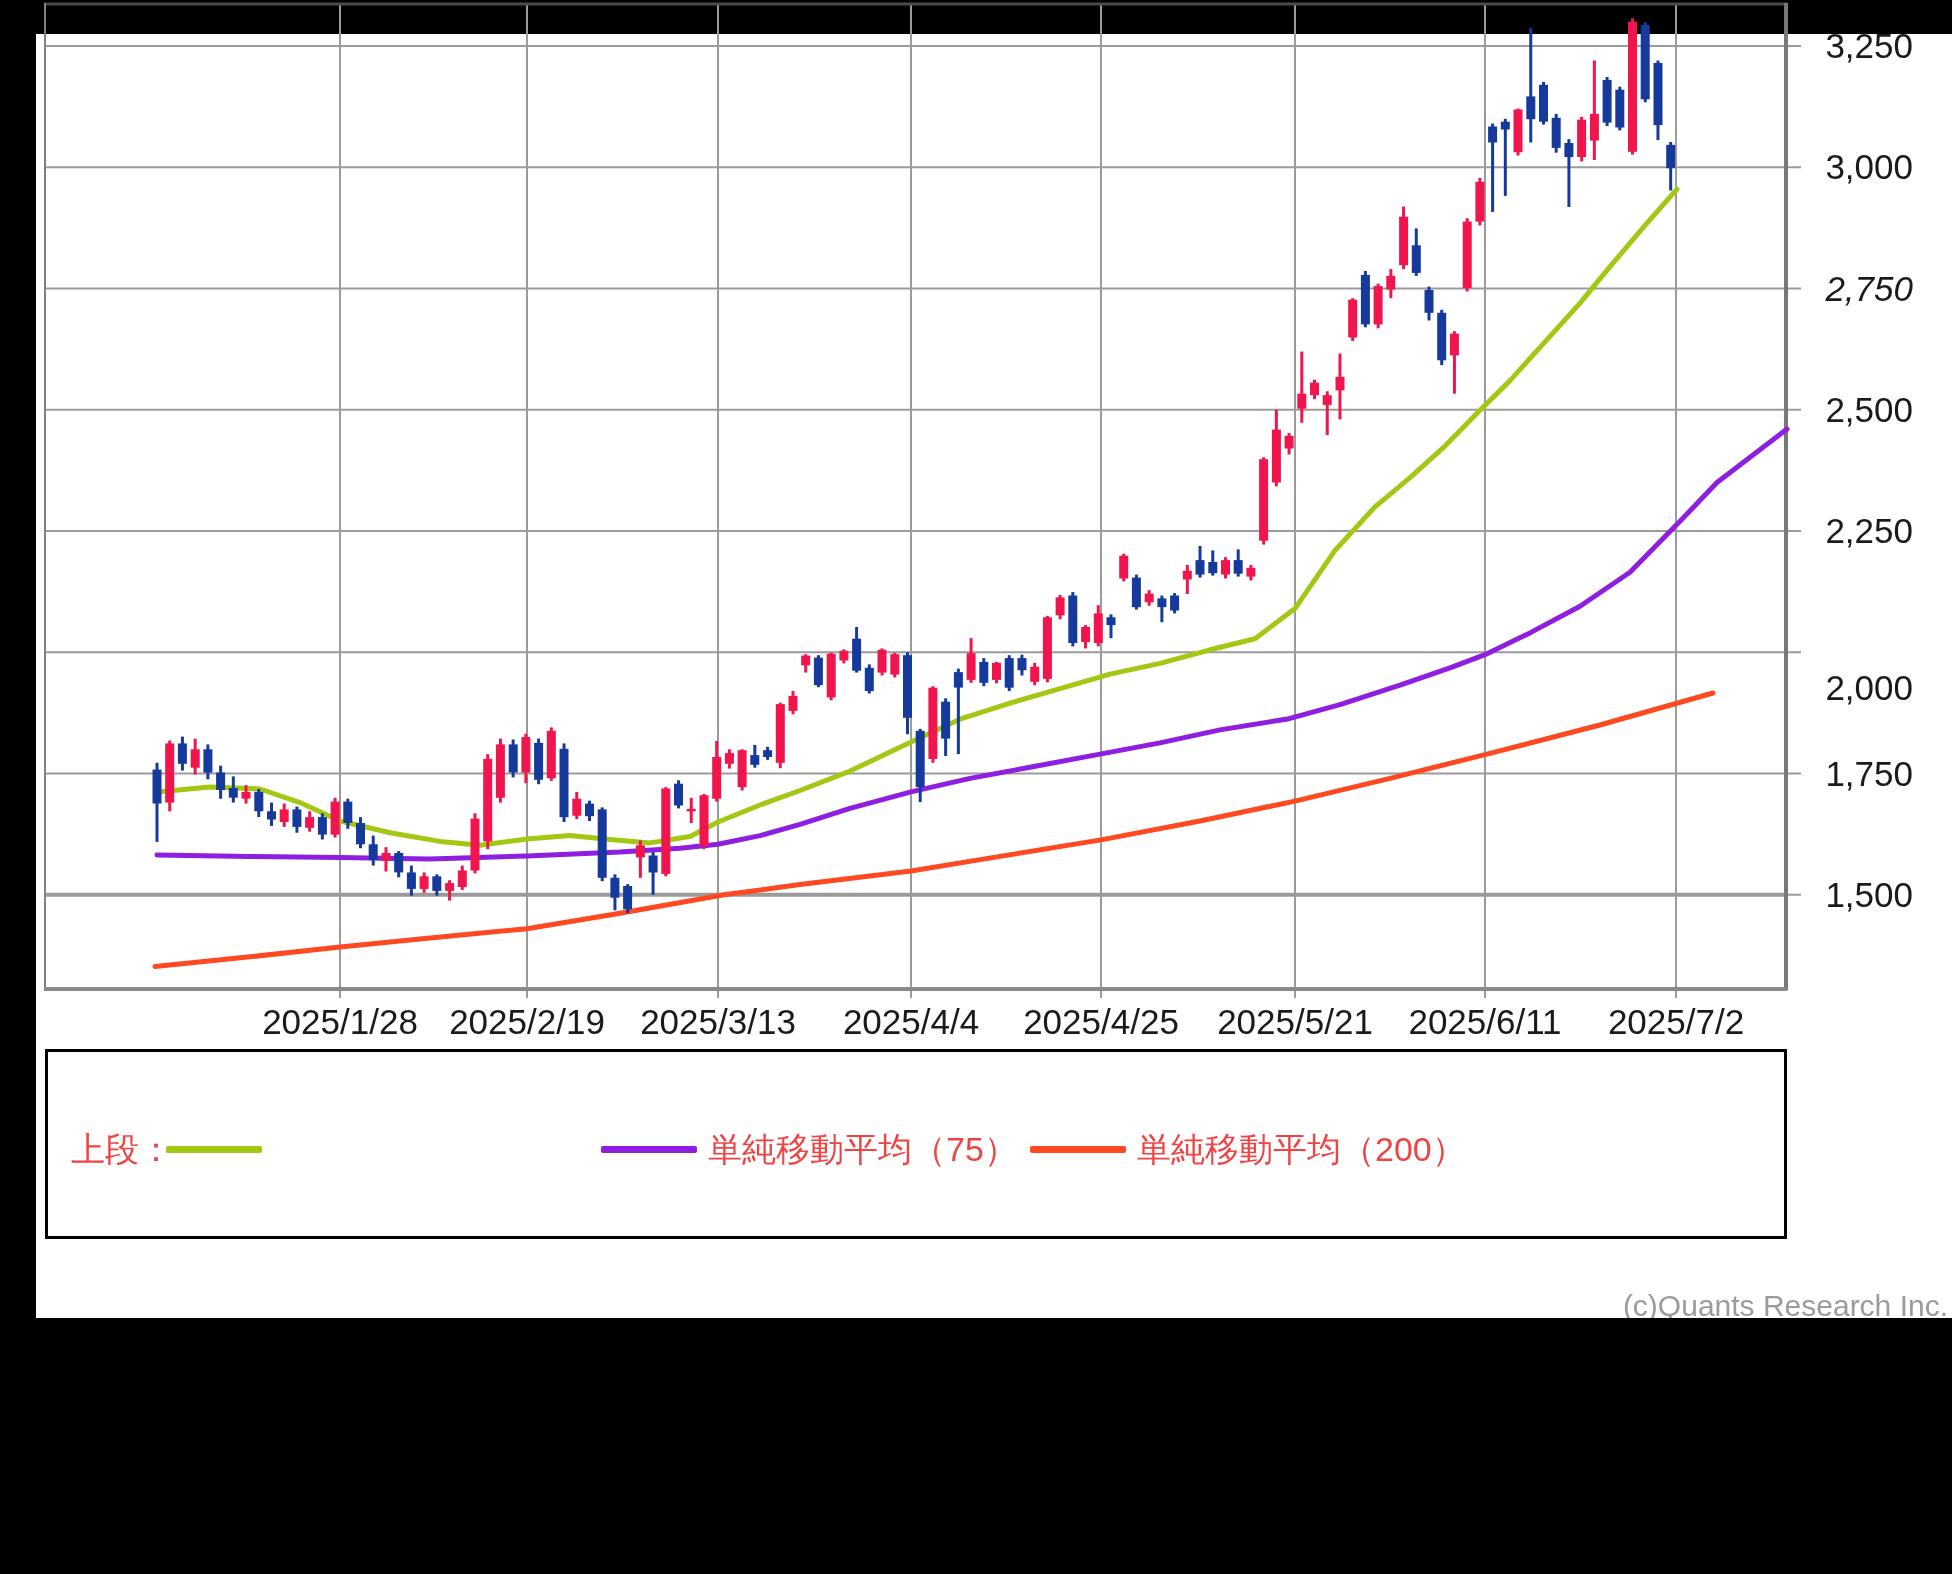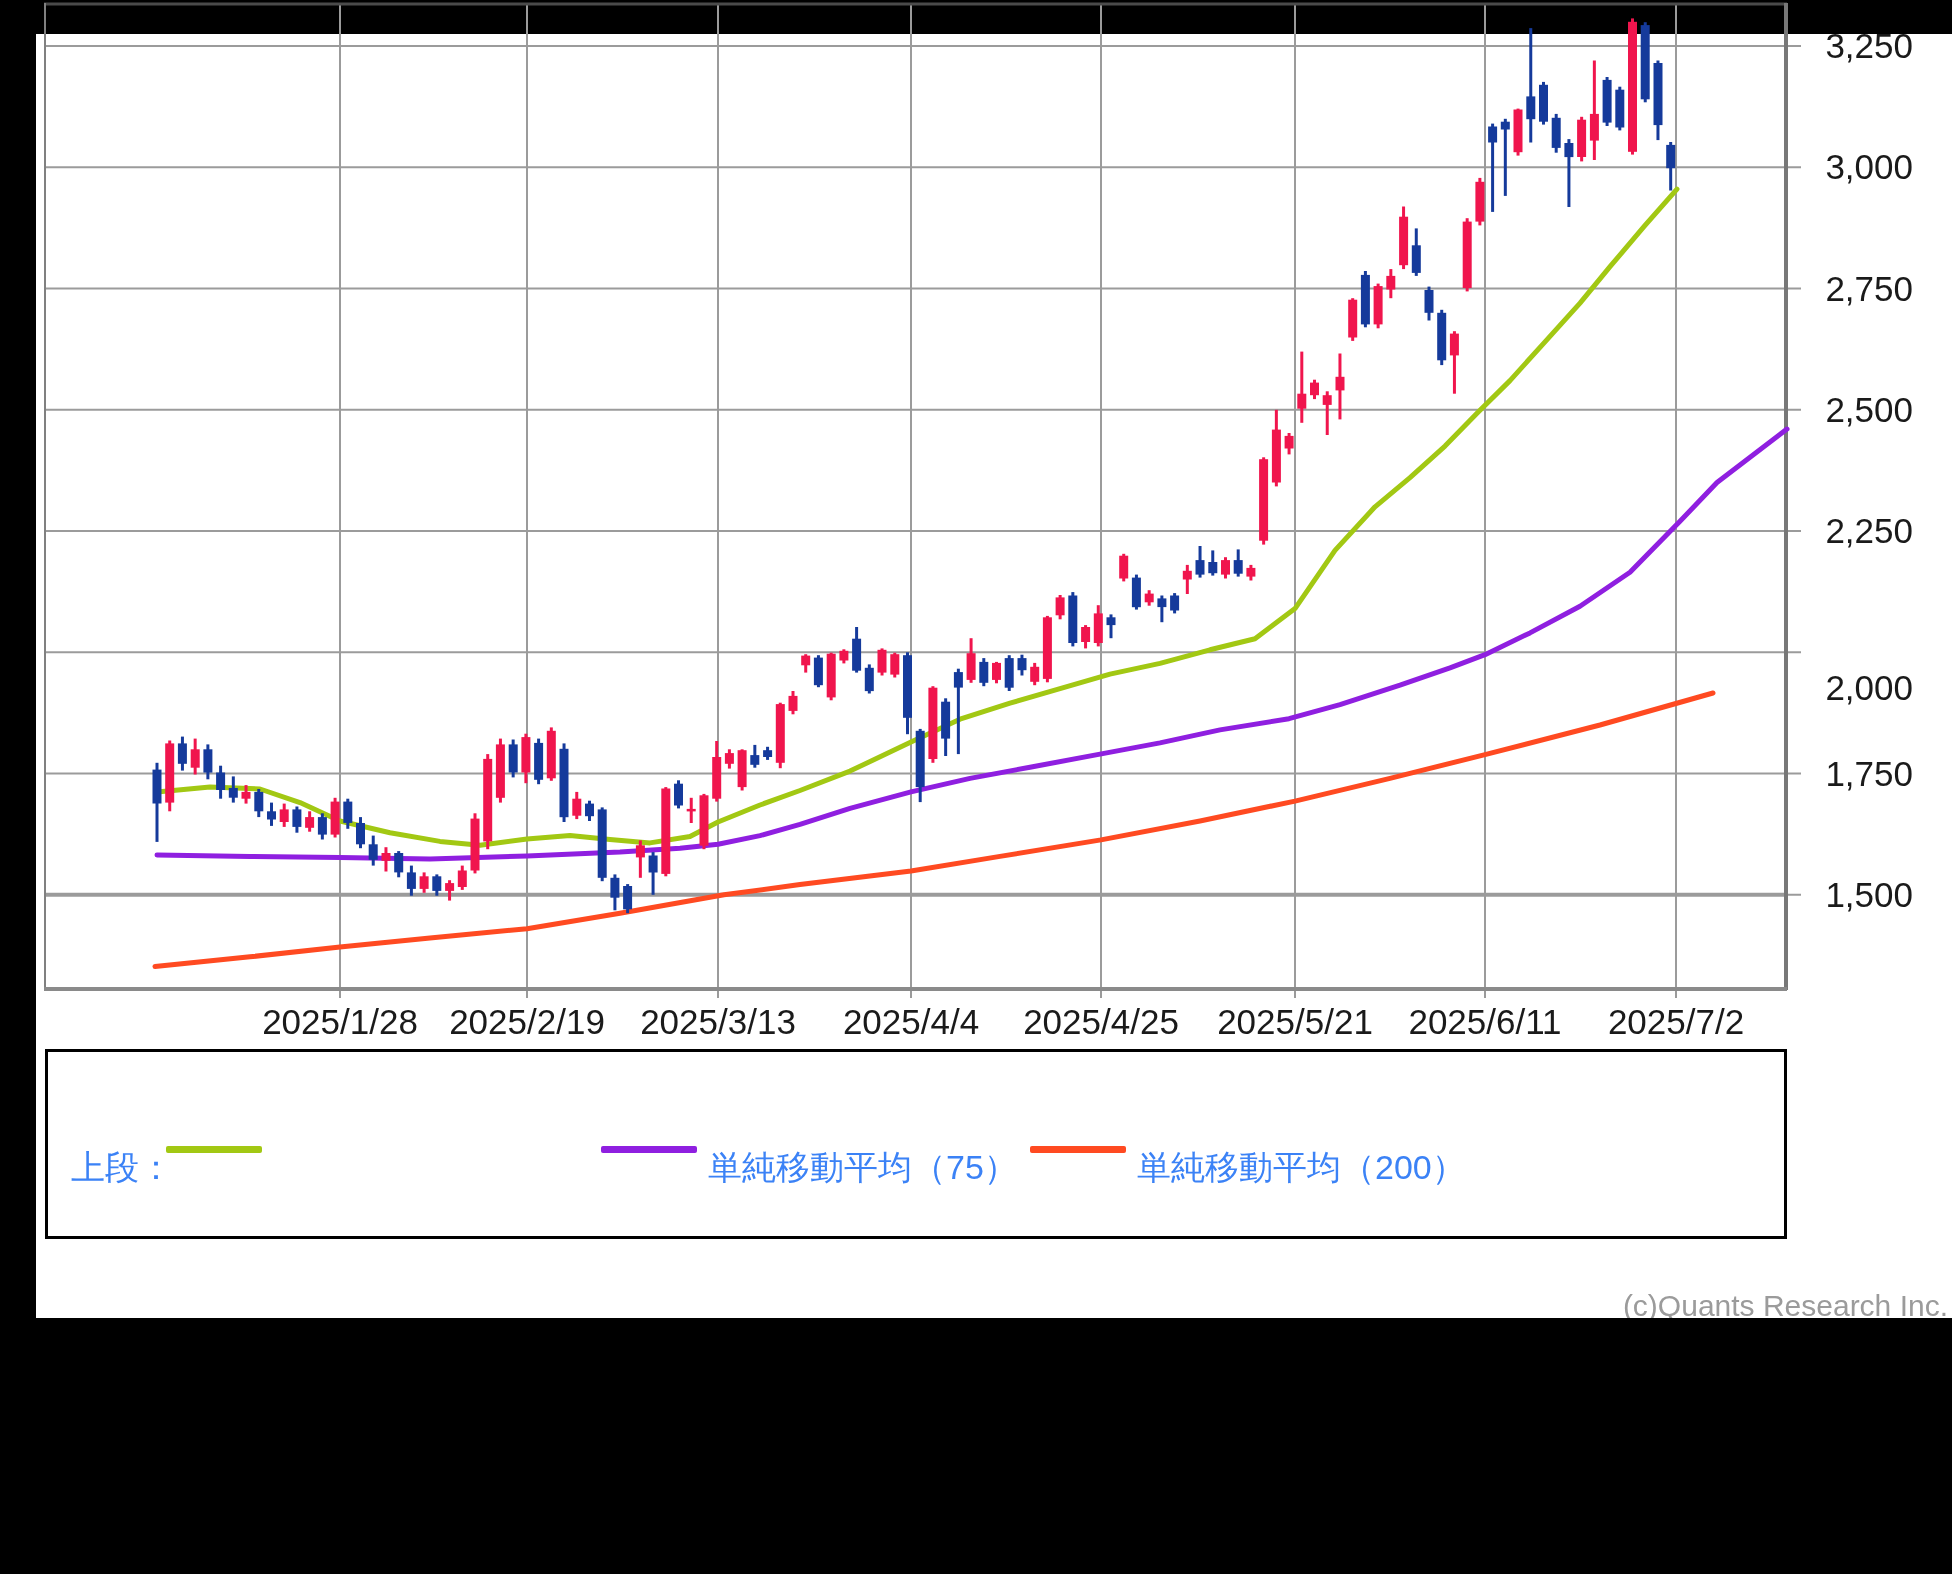--- a/index.html
+++ b/index.html
@@ -18,21 +18,21 @@
   }
   .xlab{
     position:absolute;top:1001px;width:240px;text-align:center;
     font-size:35px;line-height:42px;color:#1a1a1a;z-index:3;white-space:nowrap;
   }
   .legend-box{
     position:absolute;left:45px;top:1049px;width:1742px;height:190px;
     background:#fff;border:3px solid #000;box-sizing:border-box;z-index:3;
   }
   .lg-text{
-    position:absolute;top:93px;font-size:34px;line-height:44px;color:#3b82f6;white-space:nowrap;
+    position:absolute;top:75px;font-size:34px;line-height:44px;color:#ef4444;white-space:nowrap;
   }
   .swatch{
     position:absolute;top:94px;width:96px;height:7px;border-radius:2px;
   }
   .copyright{
     position:absolute;left:1350px;top:1253px;width:562px;text-align:right;
     font-size:30px;line-height:38px;color:#9b9b9b;z-index:3;white-space:nowrap;
   }
 </style>
 </head>
@@ -314,21 +314,21 @@
       <line x1="1657.96" x2="1657.96" y1="60.5" y2="140.1" stroke="#153a9b" stroke-width="3"></line>
       <rect x="1653.5" y="63.0" width="9" height="62.1" fill="#153a9b"></rect>
       <line x1="1670.68" x2="1670.68" y1="142.0" y2="190.5" stroke="#153a9b" stroke-width="3"></line>
       <rect x="1666.2" y="144.9" width="9" height="23.3" fill="#153a9b"></rect>
     </g>
   </svg>
 
 <div id="labels">
     <div class="ylab" style="top: 25px;">3,250</div>
     <div class="ylab" style="top: 146.25px;">3,000</div>
-    <div class="ylab" style="top: 267.5px;">2,750</div>
+    <div class="ylab" style="top: 267.5px; font-style: italic;">2,750</div>
     <div class="ylab" style="top: 388.75px;">2,500</div>
     <div class="ylab" style="top: 510px;">2,250</div>
     <div class="ylab" style="top: 631.25px; margin-top: 36px;">2,000</div>
     <div class="ylab" style="top: 752.5px;">1,750</div>
     <div class="ylab" style="top: 873.75px;">1,500</div>
     <div class="xlab" style="left: 220px;">2025/1/28</div>
     <div class="xlab" style="left: 407px;">2025/2/19</div>
     <div class="xlab" style="left: 598px;">2025/3/13</div>
     <div class="xlab" style="left: 791px;">2025/4/4</div>
     <div class="xlab" style="left: 981px;">2025/4/25</div>

